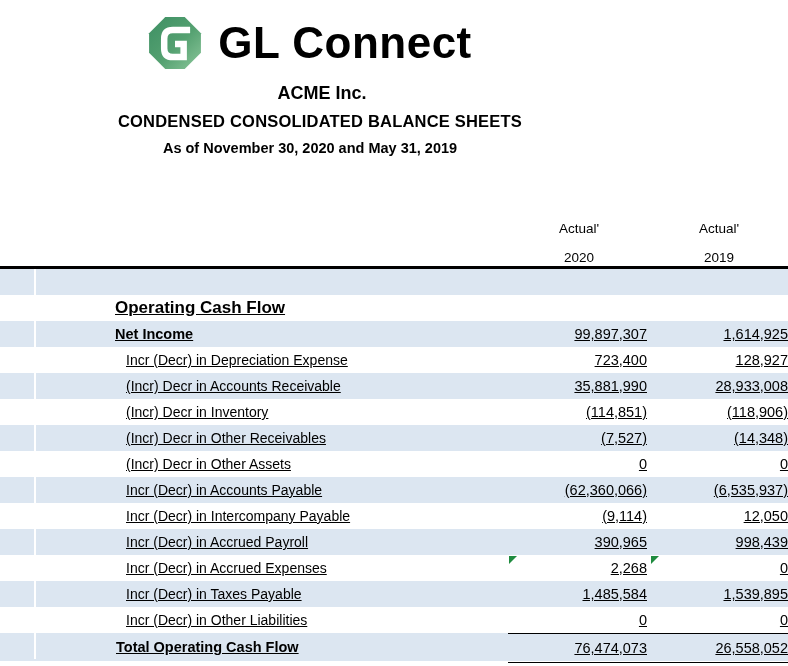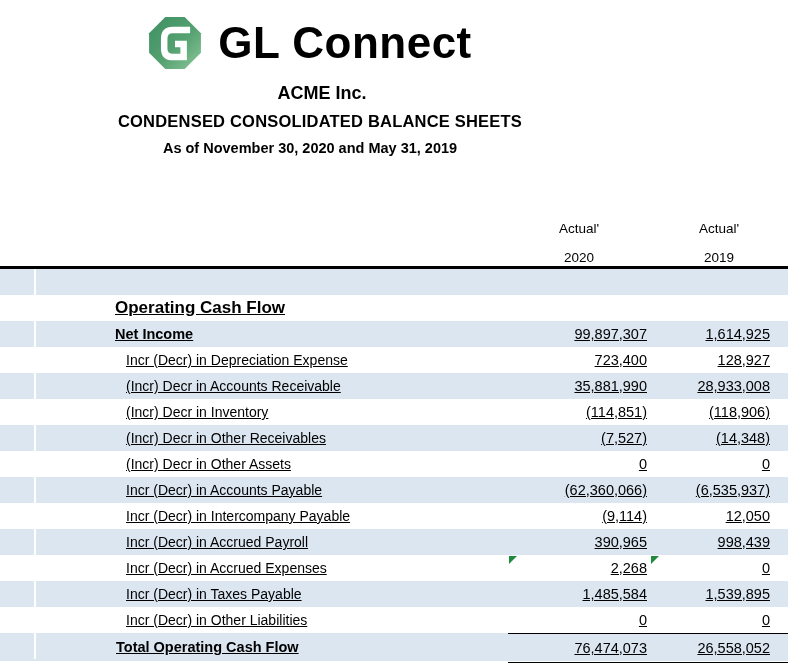--- a/index.html
+++ b/index.html
@@ -47,21 +47,21 @@
   }
   .row.band{background:var(--band,#dce6f1);}
   .row.plain{background:#ffffff;}
   .cell{position:relative;overflow:visible;white-space:nowrap;}
   .cell-label{padding-left:126px;font-size:14px;}
   .row.section .cell-label{padding-left:115px;font-size:17px;font-weight:bold;}
   .row.bold .cell-label{padding-left:115px;font-size:14.5px;font-weight:bold;}
   .row.total .cell-label{padding-left:116px;font-size:14.5px;font-weight:bold;}
   .value-cell{text-align:right;font-size:14.5px;}
   .cell-v2020{padding-right:3px;}
-  .cell-v2019{padding-right:18px;}
+  .cell-v2019{padding-right:0;}
   .row.total{height:28px;line-height:28px;}
   .row.total .value-cell{
     border-top:1.5px solid #000;border-bottom:1.5px solid #000;
   }
   .flag{
     position:absolute;left:1px;top:1px;width:0;height:0;
     border-top:8px solid var(--flag,#1f8b3f);border-right:8px solid transparent;
   }
   .col-divider{
     position:absolute;top:269px;left:34px;width:2px;height:390px;

